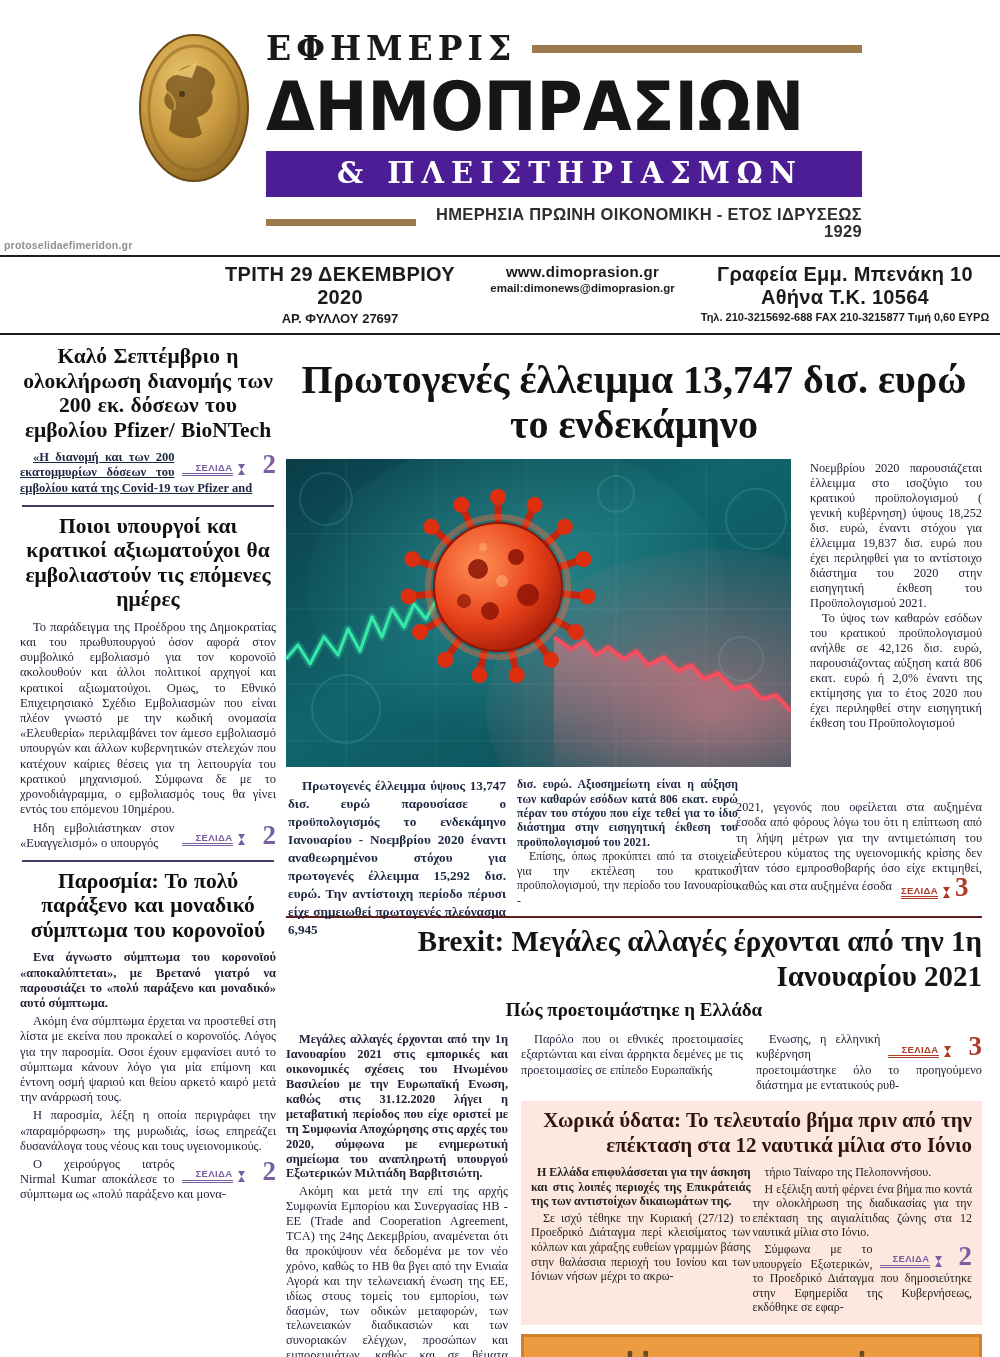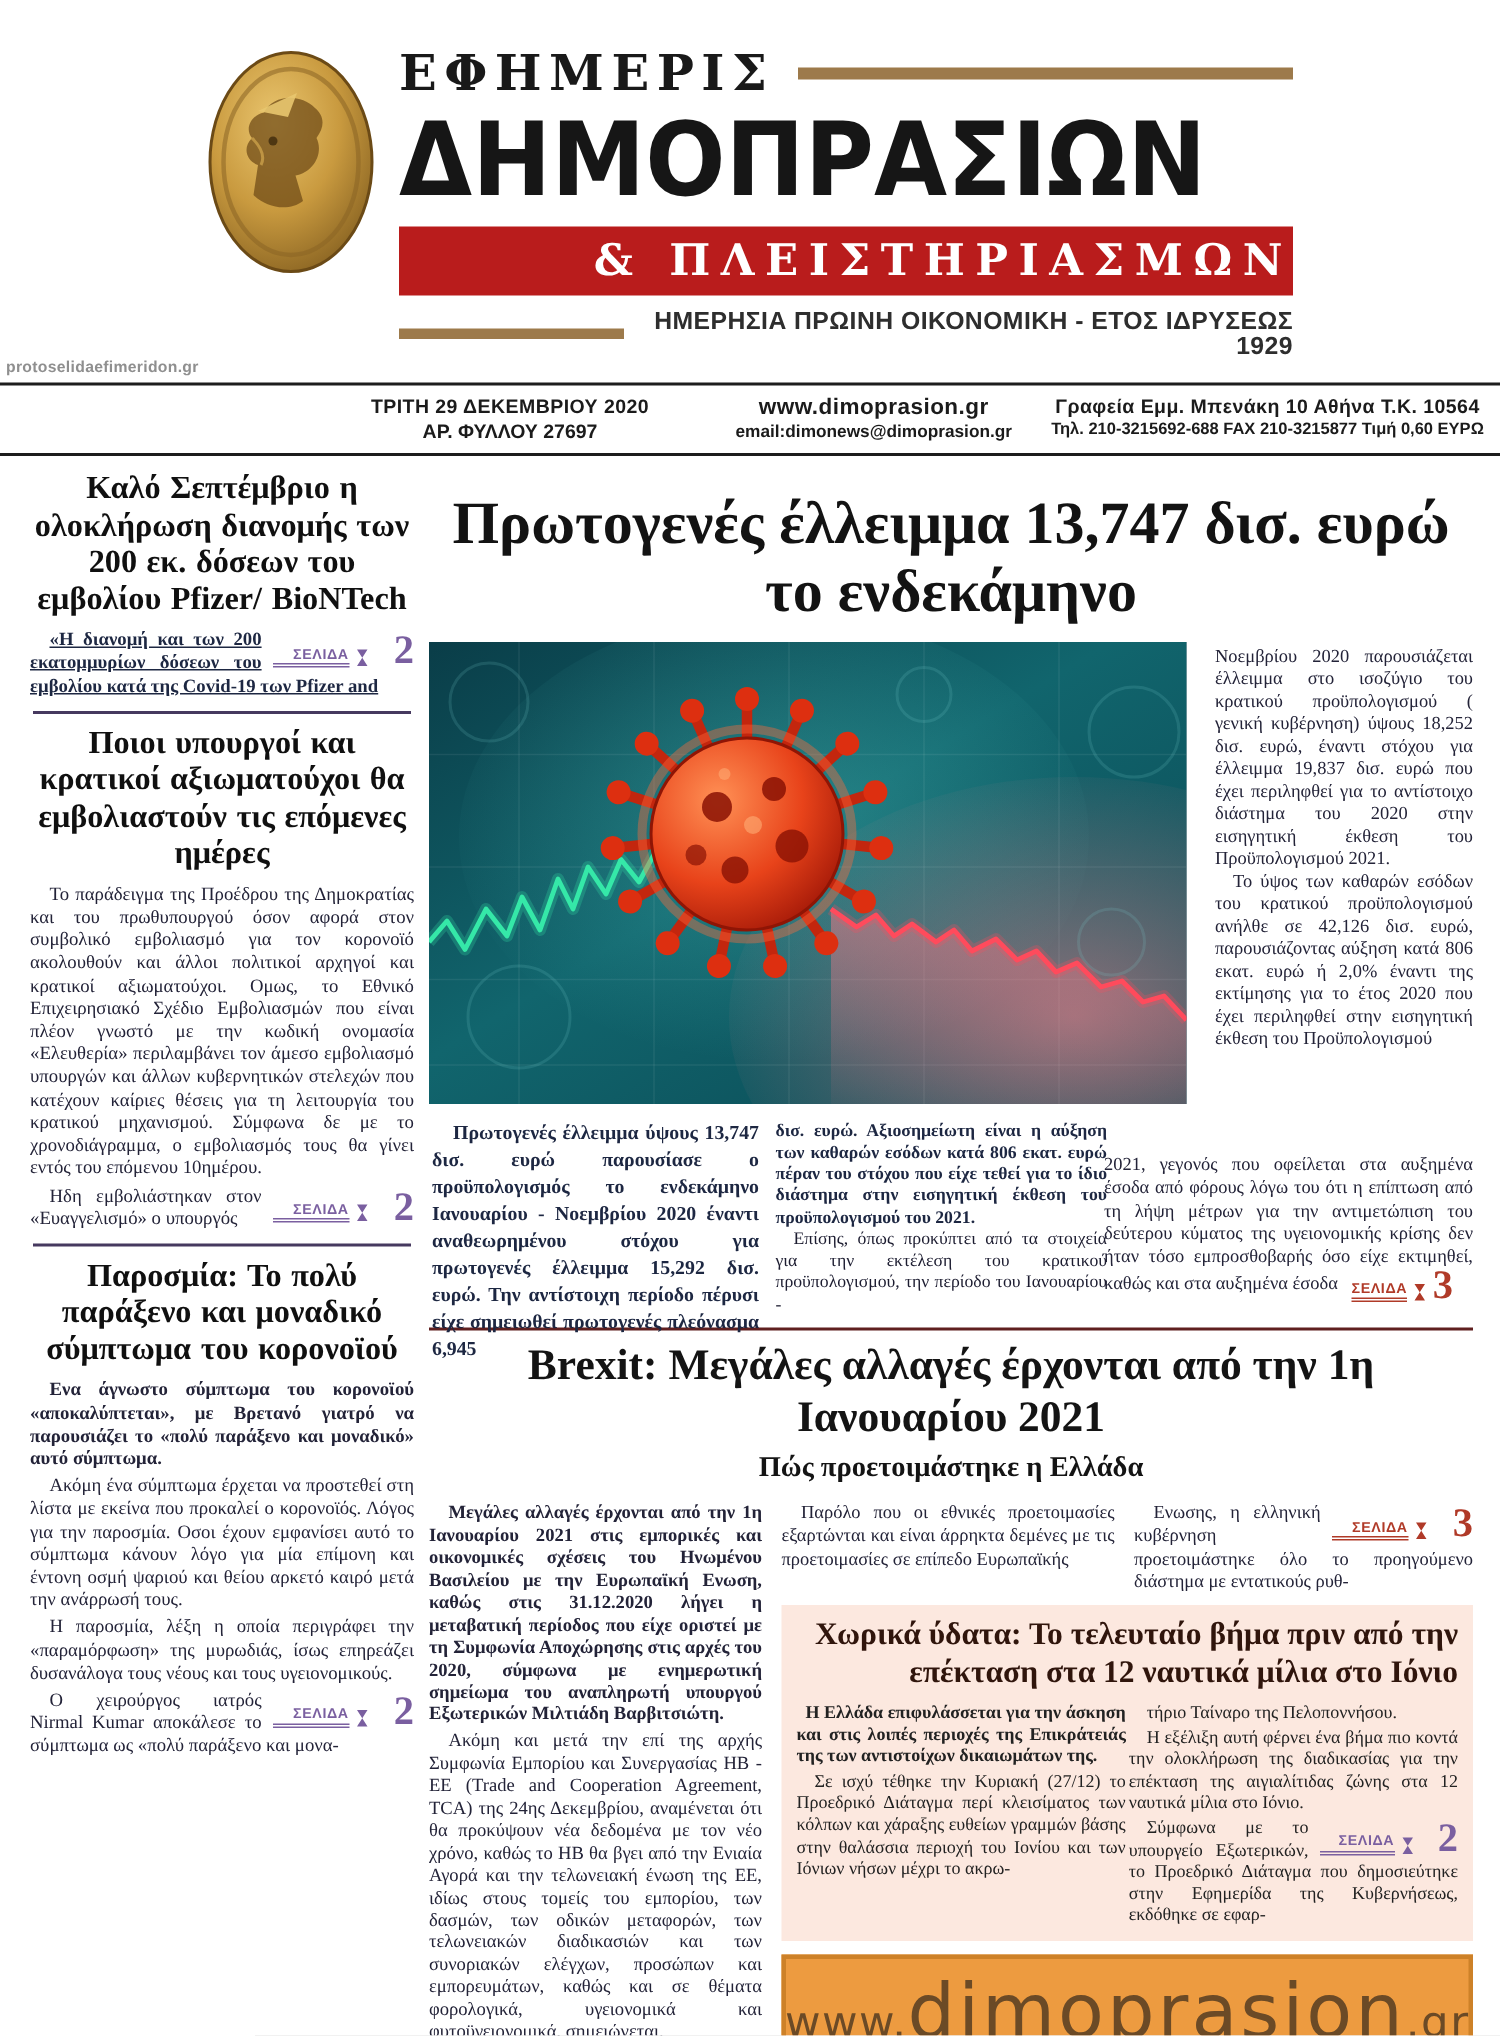--- a/index.html
+++ b/index.html
@@ -20,37 +20,37 @@
   .mast-text { flex:1; display:flex; flex-direction:column; }
   .mast-top { display:flex; align-items:center; gap:16px; padding-top:6px; }
   .mast-efimeris { font:bold 33px/1 "DejaVu Serif", serif; letter-spacing:5px; color:#191919; }
   .mast-rule { flex:1; height:8px; background:#9d7a4b; }
   .mast-title {
     font:bold 63px/1.02 "DejaVu Sans", sans-serif; color:#161616;
     letter-spacing:0px; transform:scaleY(1.08); transform-origin:left top;
     white-space:nowrap; margin-top:8px;
   }
   .mast-bar {
-    background:#b91c1c; color:#fff; text-align:right;
+    background:#4c1d95; color:#fff; text-align:center;
     font:bold 29px/44px "DejaVu Serif", serif; letter-spacing:7px;
     margin-top:14px; height:46px;padding-left:12px;
   }
   .mast-tagline-row { display:flex; align-items:center; gap:14px; margin-top:9px; }
   .tag-rule { width:150px; height:7px; background:#9d7a4b; flex:none; }
   .mast-tagline { flex:1; text-align:right; font:bold 16.5px/1 "Liberation Sans", sans-serif; color:#2e2e2e; letter-spacing:.3px; }
   
   .infobar {
     margin:16px 0 0 0; border-top:2px solid #1d1d1d; border-bottom:2px solid #1d1d1d;
     display:flex; padding:6px 10px 7px 215px; font-family:"Liberation Sans", sans-serif;
   }
   .ib-cell { text-align:center; }
   .ib-c1 { width:250px; }
   .ib-c2 { width:235px; }
   .ib-c3 { flex:1; }
-  .ib-line1 { font-weight:bold; font-size:13px; color:#1b1b1b; letter-spacing:.3px; }
+  .ib-line1 { font-weight:bold; font-size:20px; color:#1b1b1b; letter-spacing:.3px; }
   .ib-line2 { font-weight:bold; font-size:13px; color:#1b1b1b; margin-top:2px; }
   .ib-c2 .ib-line1 { font-size:15px; }
   .ib-c2 .ib-line2 { font-size:11.5px; }
   .ib-c3 .ib-line2 { font-size:11px; }
   
   .columns { display:flex; gap:10px; padding:2px 18px 0 20px; }
   .left-col { width:256px; flex:none; }
   .main-col { flex:1; min-width:0; }
   
   .lc-head {
@@ -78,21 +78,21 @@
   .side-col p { font-size:12.3px; line-height:15px; text-align:justify; margin:0; color:#232338; }
   .side-col p + p, .indent { text-indent:12px; }
   .b-col1 { position:absolute; top:318px; left:2px; width:218px;
     font-weight:bold; font-size:13.2px; line-height:18px; text-align:justify; color:#1d2742; text-indent:14px; }
   .b-col2 { position:absolute; top:318px; left:231px; width:221px; }
   .b-col2 p { font-size:11.8px; line-height:14.4px; text-align:justify; margin:0; }
   .b-col3 { position:absolute; top:341px; left:450px; width:246px;
     font-size:12.3px; line-height:15.2px; text-align:justify; color:#232338; }
   .rule-dark { border-top:2px solid #5f1f1f; margin:8px 0 4px; }
   
-  .brexit-head { font:bold 29px/35px "Liberation Serif", serif; text-align:center; color:#141414; margin:6px 0 0; }
+  .brexit-head { font:bold 29px/35px "Liberation Serif", serif; text-align:right; color:#141414; margin:6px 0 0; }
   .brexit-sub { font:bold 19px/24px "Liberation Serif", serif; text-align:center; color:#141414; margin:4px 0 10px; }
   .brexit-body { display:flex; gap:13px; }
   .bx-col1 { width:222px; flex:none; }
   .bx-col1 p { font-size:12.4px; line-height:14.9px; text-align:justify; margin:0 0 3px; text-indent:13px; color:#232338; }
   .bx-right { flex:1; min-width:0; display:flex; flex-direction:column; }
   .bx-top { display:flex; gap:13px; }
   .bx-c2 { width:222px; flex:none; }
   .bx-c3 { flex:1; min-width:0; }
   .bx-top p { font-size:12.3px; line-height:15.2px; text-align:justify; margin:0; text-indent:13px; color:#232338; }
   

